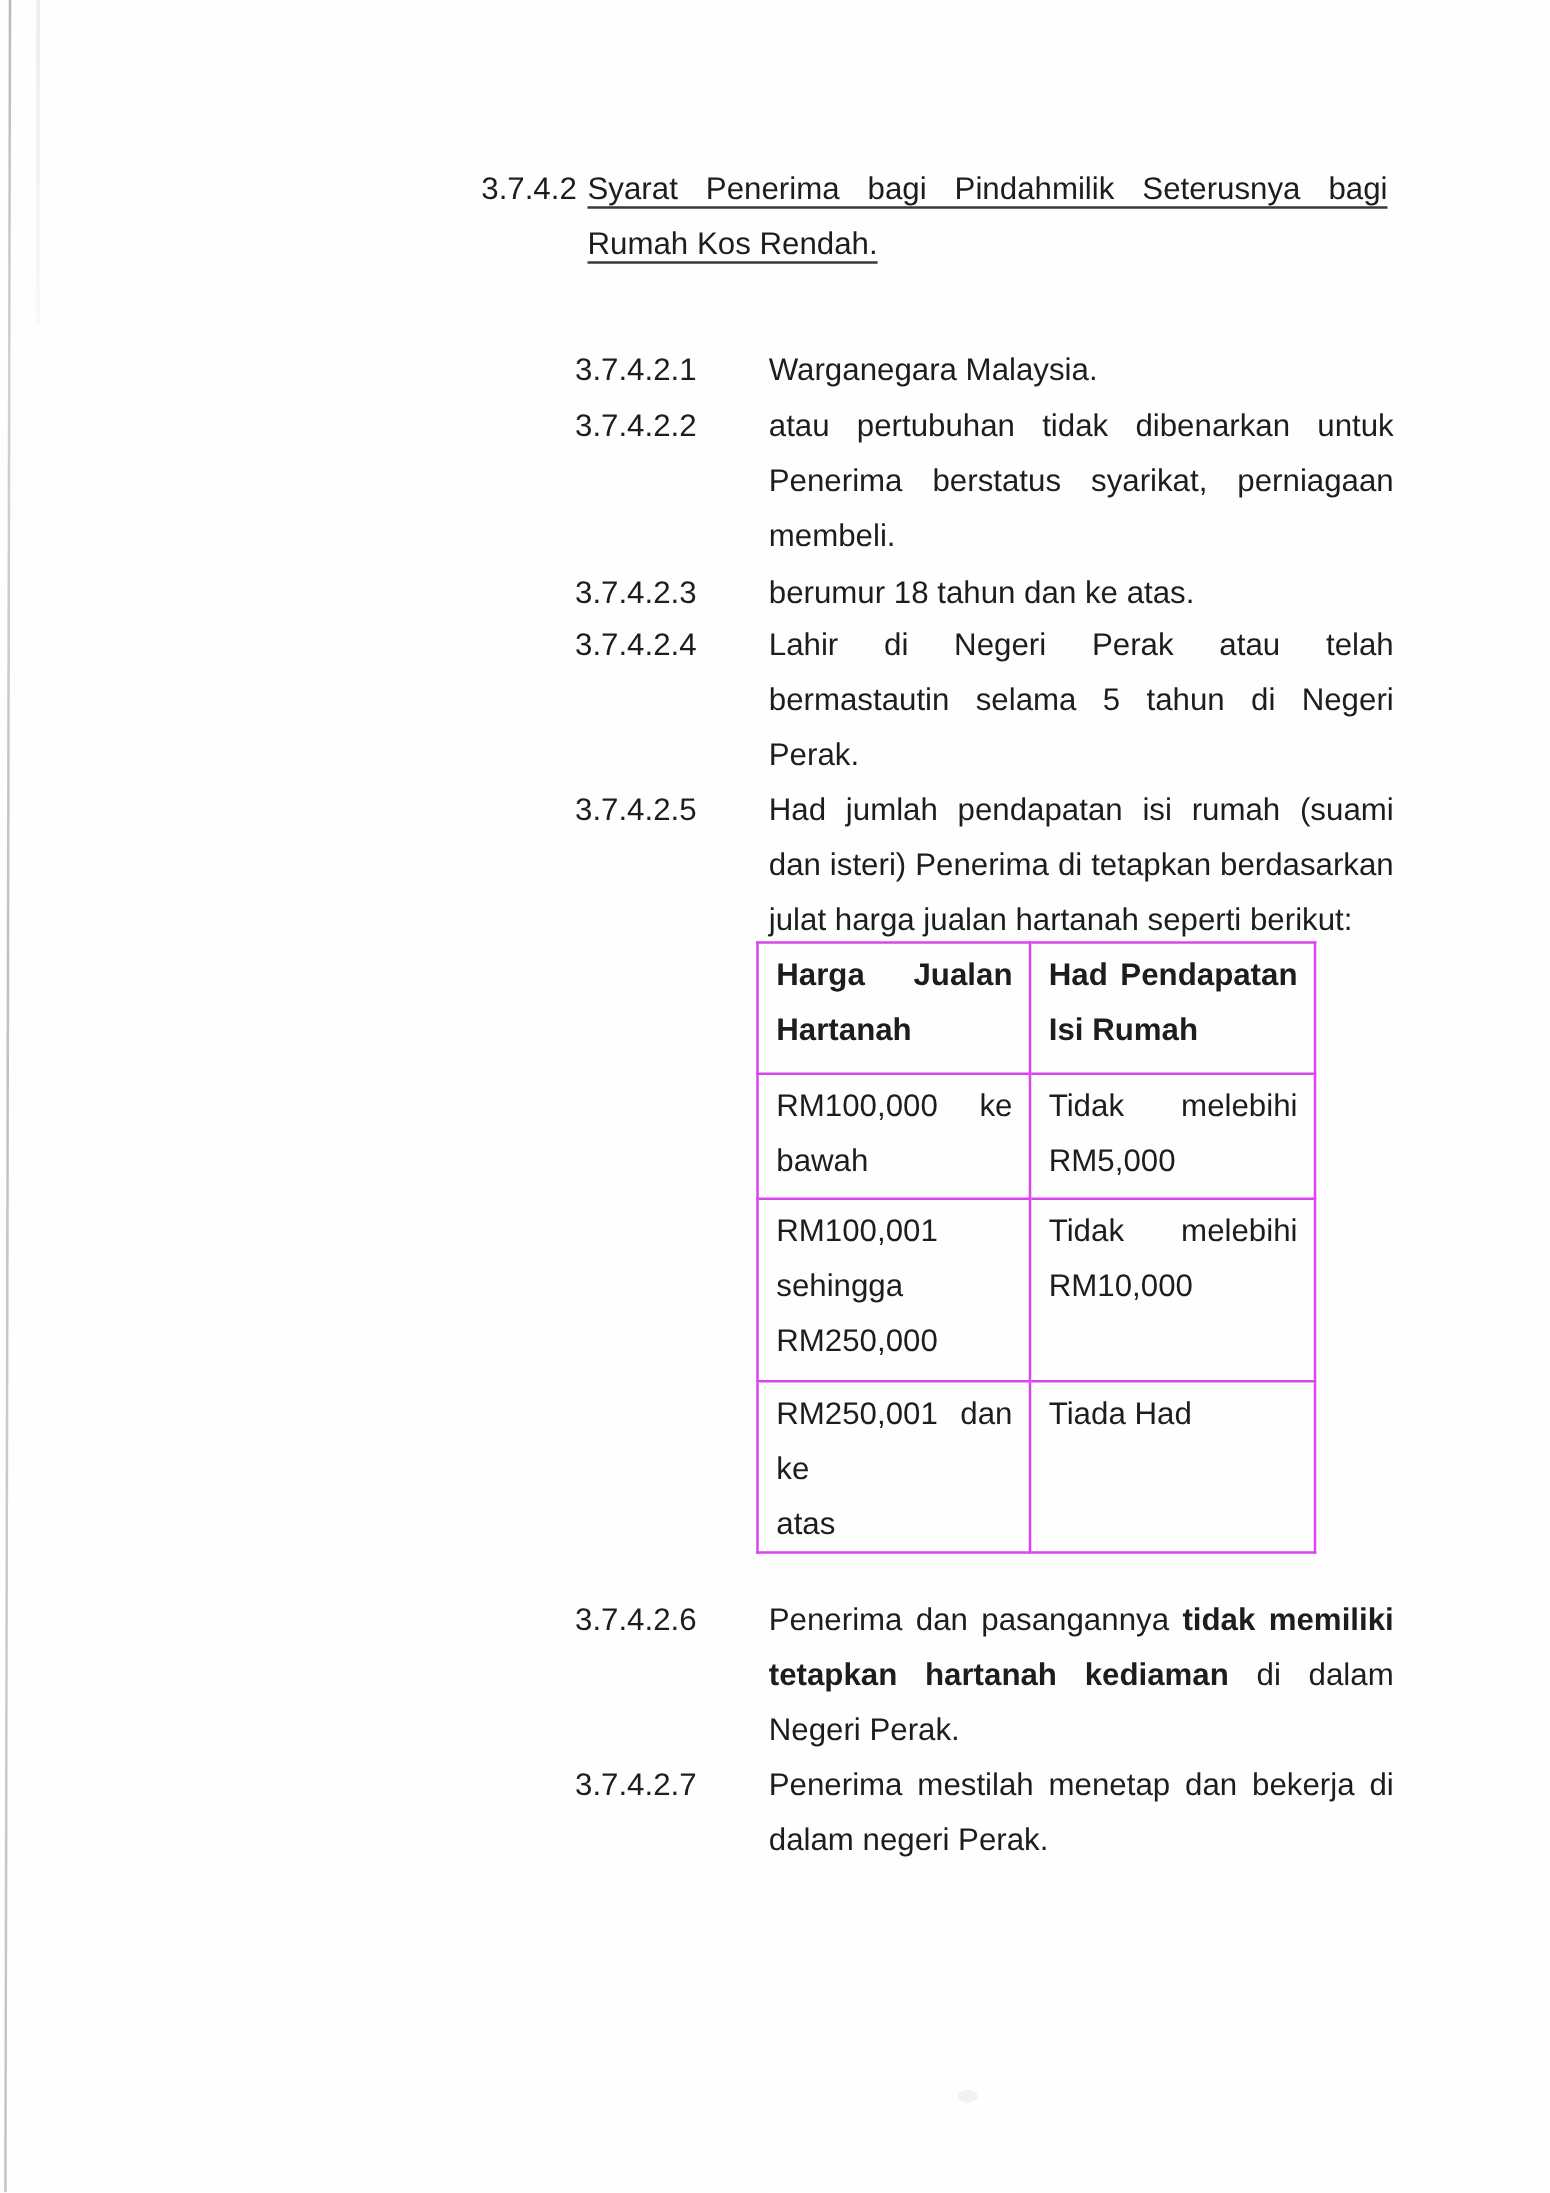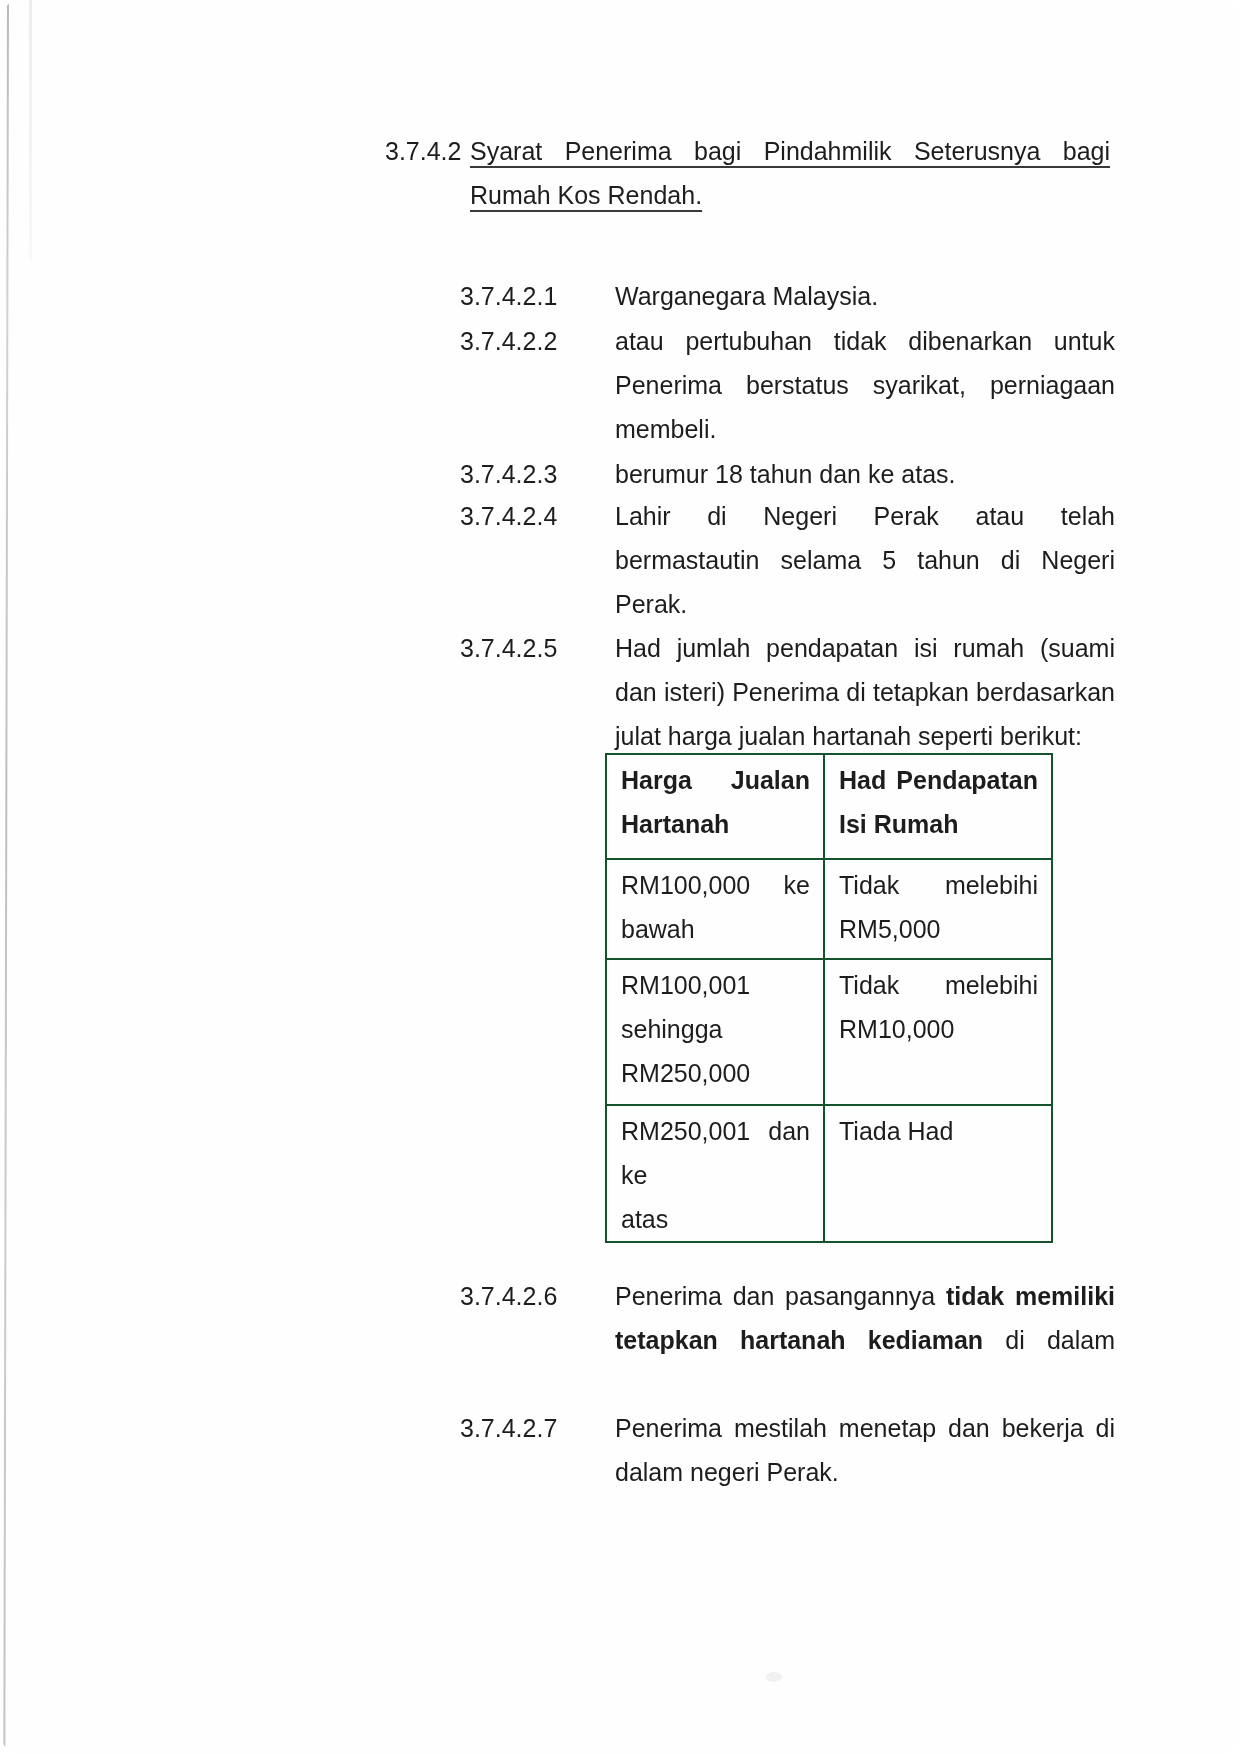--- a/index.html
+++ b/index.html
@@ -5,21 +5,20 @@
   html, body { margin: 0; padding: 0; background: #ffffff; }
   .page {
     position: relative;
     width: 1240px;
     height: 1754px;
     background: #fefefe;
     font-family: "Liberation Sans", sans-serif;
     color: #1d1d1f;
     font-size: 25px;
     overflow: hidden;
-    border-radius: 21px;
   }
   
   .scanline {
     position: absolute; left: 7px; top: 0; width: 2px; height: 1754px;
     background: linear-gradient(to bottom, #b9b9bd 0%, #d2d2d6 18%, #bfbfc3 45%, #cbcbcf 70%, #c3c3c7 100%);
     transform: rotate(0.12deg); transform-origin: top left;
   }
   .scanline-faint {
     position: absolute; left: 29px; top: 0; width: 3px; height: 260px;
     background: linear-gradient(to bottom, #ededef, #f8f8f9);
@@ -49,21 +48,21 @@
   .jline { text-align: justify; text-align-last: justify; }
   .b     { font-weight: bold; }
 
   
   .tbl {
     position: absolute; left: 605px; top: 753px;
     border-collapse: collapse; table-layout: fixed;
     font-size: 25px; line-height: 44px; color: #1d1d1f;
   }
   .tbl td, .tbl th {
-    border: 2px solid #14532d;
+    border: 2px solid #d946ef;
     vertical-align: top;
     padding: 3px 13px 0 14px;
     font-weight: normal;
   }
   .tbl th { font-weight: bold; }
   .col-a { width: 218px; }  
   .col-b { width: 228px; }
   .rh-head { height: 105px; }
   .rh-r1   { height: 100px; margin-left: 40px; }
   .rh-r2   { height: 146px; }
@@ -174,20 +173,21 @@
       </td>
     </tr>
   </tbody>
     </table>
 
   <div class="item" style="top:1274px">
     <span class="inum">3.7.4.2.6</span>
     <div class="ibody">
       <div class="jline"><span>Penerima dan pasangannya </span><span class="b">tidak memiliki</span></div>
       <div class="jline"><span class="b">tetapkan hartanah kediaman</span><span> di dalam</span></div>
+      <div class="line"><span>Negeri Perak.</span></div>
     </div>
   </div>
 
   <div class="item" style="top:1406px">
     <span class="inum">3.7.4.2.7</span>
     <div class="ibody">
       <div class="jline">Penerima mestilah menetap dan bekerja di</div>
       <div class="line">dalam negeri Perak.</div>
     </div>
   </div>

